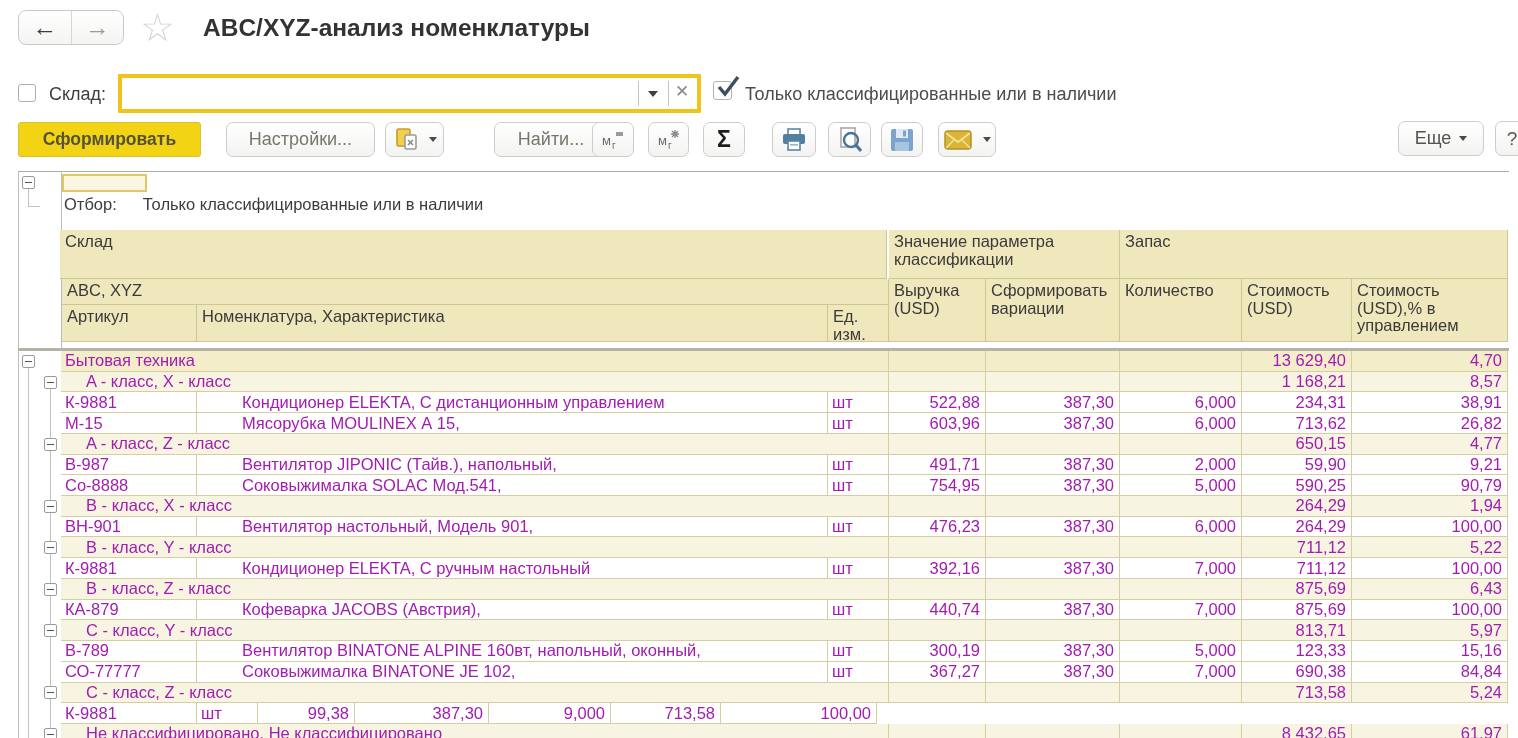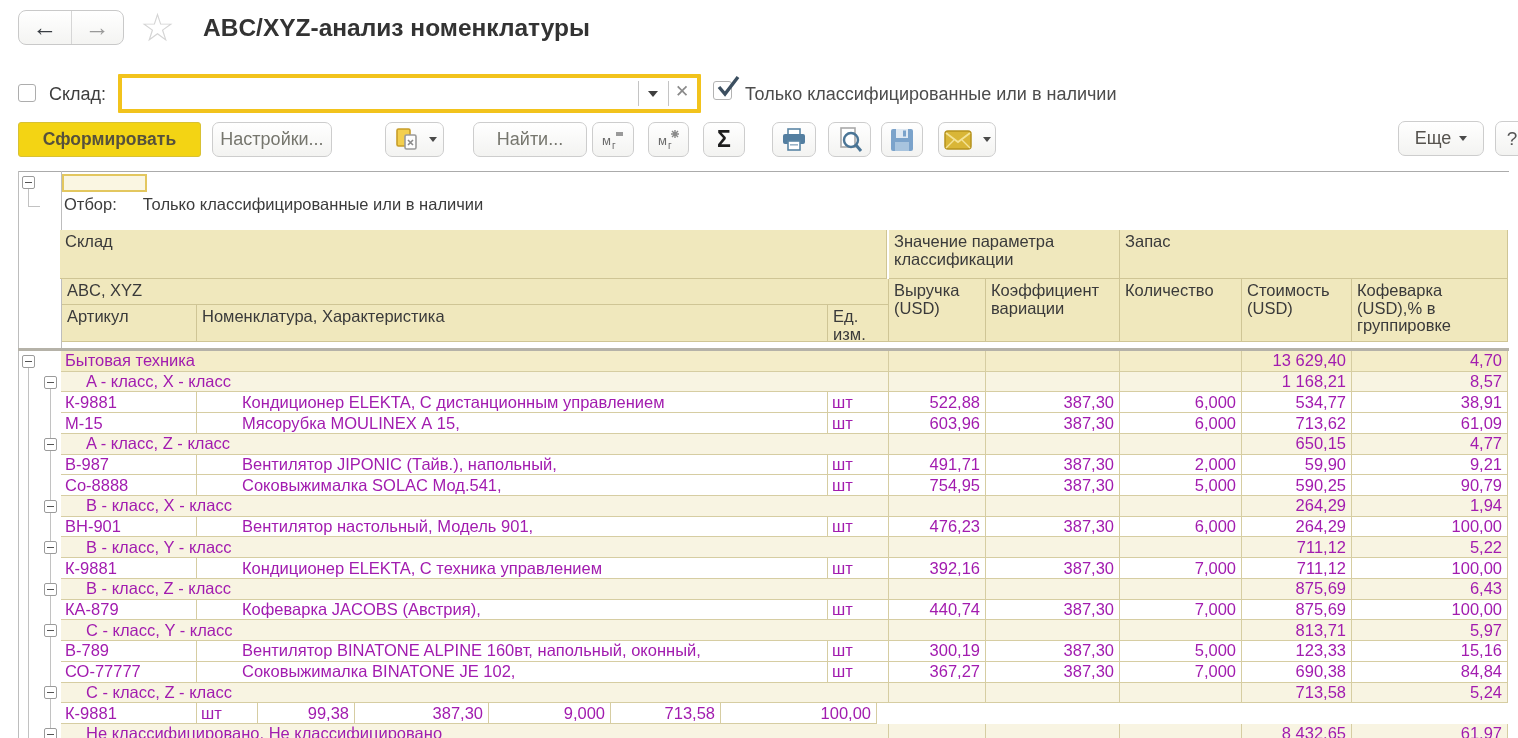--- a/index.html
+++ b/index.html
@@ -31,23 +31,23 @@
 #chk2 svg { position:absolute; left:1px; top:-8px; }
 #lbl2 { left:745px; top:84px; font-size:18px; color:#4c4c4c; }
 
 
 .btn { position:absolute; top:122px; height:35px; border:1px solid #cdcdcd;
   border-radius:7px; background:linear-gradient(#ffffff,#f3f3f1);
   display:flex; align-items:center; justify-content:center;
   font-size:18px; color:#76766e; }
 #bMain { left:18px; width:183px; background:#f3d414; border-color:#d8c134;
   color:#56513c; font-weight:bold; border-radius:3px; font-size:17.5px; }
-#bNastr { left:212px; width:120px; }
+#bNastr { left:226px; width:149px; }
 #bSplit { left:385px; width:59px; }
-#bFind { left:473px; width:114px; }
+#bFind { left:494px; width:114px; }
 #bG1 { left:592px; width:42px; }
 #bG2 { left:648px; width:41px; }
 #bSum { left:703px; width:42px; font-size:23px; color:#1d1d1d; font-weight:bold; }
 #bPrn { left:772px; width:44px; }
 #bPrev { left:828px; width:43px; }
 #bSave { left:881px; width:42px; }
 #bMail { left:938px; width:58px; }
 #bMore { left:1398px; width:86px; top:121px; color:#56534f; }
 #bHelp { left:1495px; width:34px; top:121px; color:#555; font-size:19px;}
 .tri2 { width:0; height:0; border-left:4.5px solid transparent;
@@ -172,24 +172,24 @@
 <div id="otbor"><b>Отбор:</b>Только классифицированные или в наличии</div>
 
 <div class="hc dots" style="left:60px;top:230px;width:827px;height:49px">Склад</div>
 <div class="hc dots" style="left:889px;top:230px;width:231px;height:49px">Значение параметра классификации</div>
 <div class="hc dots" style="left:1120px;top:230px;width:388px;height:49px">Запас</div>
 <div class="hc dots" style="left:62px;top:279px;width:827px;height:26px">ABC, XYZ</div>
 <div class="hc dots" style="left:62px;top:305px;width:135px;height:37px">Артикул</div>
 <div class="hc dots" style="left:197px;top:305px;width:631px;height:37px">Номенклатура, Характеристика</div>
 <div class="hc dots" style="left:828px;top:305px;width:61px;height:37px">Ед. изм.</div>
 <div class="hc dots" style="left:889px;top:279px;width:97px;height:63px">Выручка (USD)</div>
-<div class="hc dots" style="left:986px;top:279px;width:134px;height:63px">Коэффициент вариации</div>
+<div class="hc dots" style="left:986px;top:279px;width:134px;height:63px">Сформировать вариации</div>
 <div class="hc dots" style="left:1120px;top:279px;width:122px;height:63px">Количество</div>
 <div class="hc dots" style="left:1242px;top:279px;width:110px;height:63px">Стоимость (USD)</div>
-<div class="hc dots" style="left:1352px;top:279px;width:156px;height:63px">Кофеварка (USD),% в группировке</div>
+<div class="hc dots" style="left:1352px;top:279px;width:156px;height:63px">Стоимость (USD),% в управлением</div>
 <div id="hsep"></div>
 
 <div id="grid">
 <div class="row g1 dots">
         <div class="c" style="width:828px;padding-left:4px">Бытовая техника</div>
         <div class="c r" style="width:97px"></div>
         <div class="c r" style="width:134px"></div>
         <div class="c r" style="width:122px"></div>
         <div class="c r" style="width:110px">13 629,40</div>
         <div class="c r last" style="width:156px">4,70</div>
@@ -202,32 +202,32 @@
         <div class="c r" style="width:110px">1 168,21</div>
         <div class="c r last" style="width:156px">8,57</div>
       </div>
 <div class="row d">
         <div class="c" style="width:136px;padding-left:4px">К-9881</div>
         <div class="c" style="width:631px;padding-left:45px">Кондиционер ELEKTA, С дистанционным управлением</div>
         <div class="c" style="width:61px;padding-left:4px">шт</div>
         <div class="c r" style="width:97px">522,88</div>
         <div class="c r" style="width:134px">387,30</div>
         <div class="c r" style="width:122px">6,000</div>
-        <div class="c r" style="width:110px">534,77</div>
+        <div class="c r" style="width:110px">234,31</div>
         <div class="c r last" style="width:156px">38,91</div>
       </div>
 <div class="row d">
         <div class="c" style="width:136px;padding-left:4px">М-15</div>
         <div class="c" style="width:631px;padding-left:45px">Мясорубка MOULINEX А 15,</div>
         <div class="c" style="width:61px;padding-left:4px">шт</div>
         <div class="c r" style="width:97px">603,96</div>
         <div class="c r" style="width:134px">387,30</div>
         <div class="c r" style="width:122px">6,000</div>
         <div class="c r" style="width:110px">713,62</div>
-        <div class="c r last" style="width:156px">61,09</div>
+        <div class="c r last" style="width:156px">26,82</div>
       </div>
 <div class="row g2 dots">
         <div class="c" style="width:828px;padding-left:25px">A - класс, Z - класс</div>
         <div class="c r" style="width:97px"></div>
         <div class="c r" style="width:134px"></div>
         <div class="c r" style="width:122px"></div>
         <div class="c r" style="width:110px">650,15</div>
         <div class="c r last" style="width:156px">4,77</div>
       </div>
 <div class="row d">
@@ -271,21 +271,21 @@
 <div class="row g2 dots">
         <div class="c" style="width:828px;padding-left:25px">B - класс, Y - класс</div>
         <div class="c r" style="width:97px"></div>
         <div class="c r" style="width:134px"></div>
         <div class="c r" style="width:122px"></div>
         <div class="c r" style="width:110px">711,12</div>
         <div class="c r last" style="width:156px">5,22</div>
       </div>
 <div class="row d">
         <div class="c" style="width:136px;padding-left:4px">К-9881</div>
-        <div class="c" style="width:631px;padding-left:45px">Кондиционер ELEKTA, С техника управлением</div>
+        <div class="c" style="width:631px;padding-left:45px">Кондиционер ELEKTA, С ручным настольный</div>
         <div class="c" style="width:61px;padding-left:4px">шт</div>
         <div class="c r" style="width:97px">392,16</div>
         <div class="c r" style="width:134px">387,30</div>
         <div class="c r" style="width:122px">7,000</div>
         <div class="c r" style="width:110px">711,12</div>
         <div class="c r last" style="width:156px">100,00</div>
       </div>
 <div class="row g2 dots">
         <div class="c" style="width:828px;padding-left:25px">B - класс, Z - класс</div>
         <div class="c r" style="width:97px"></div>

